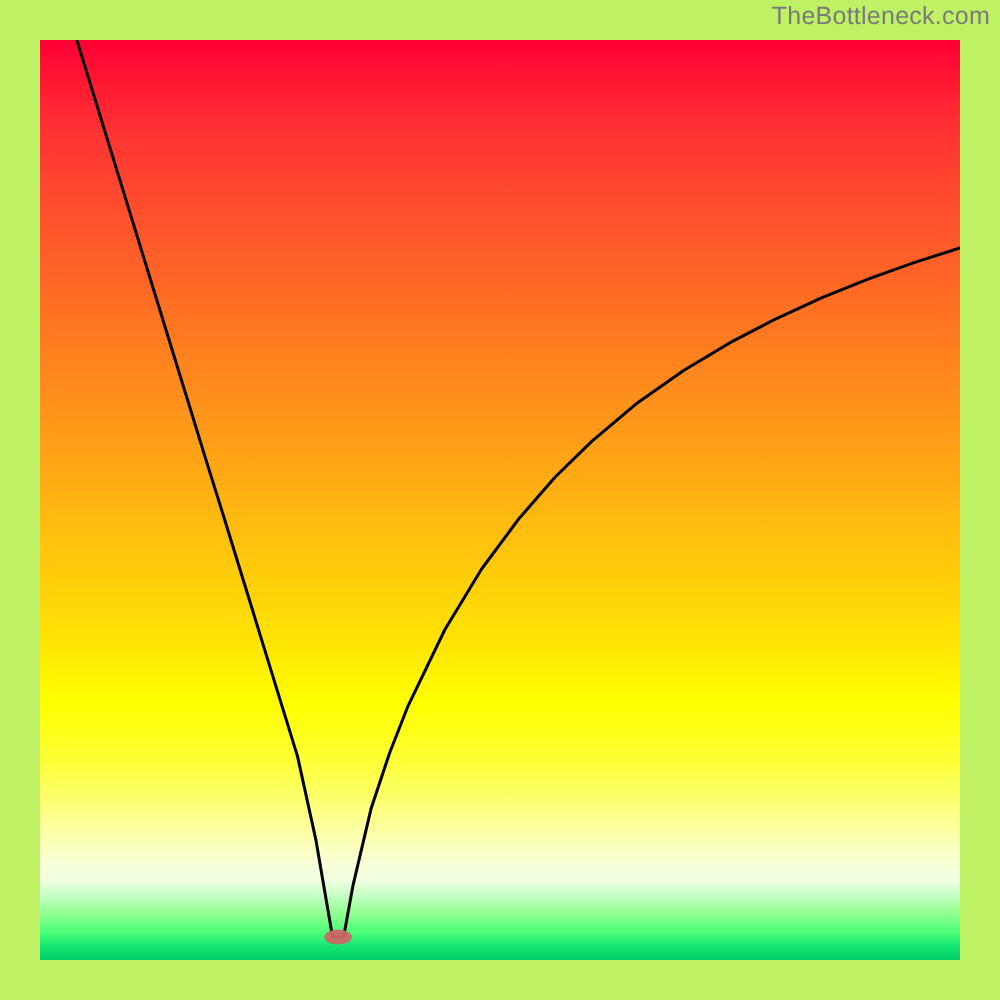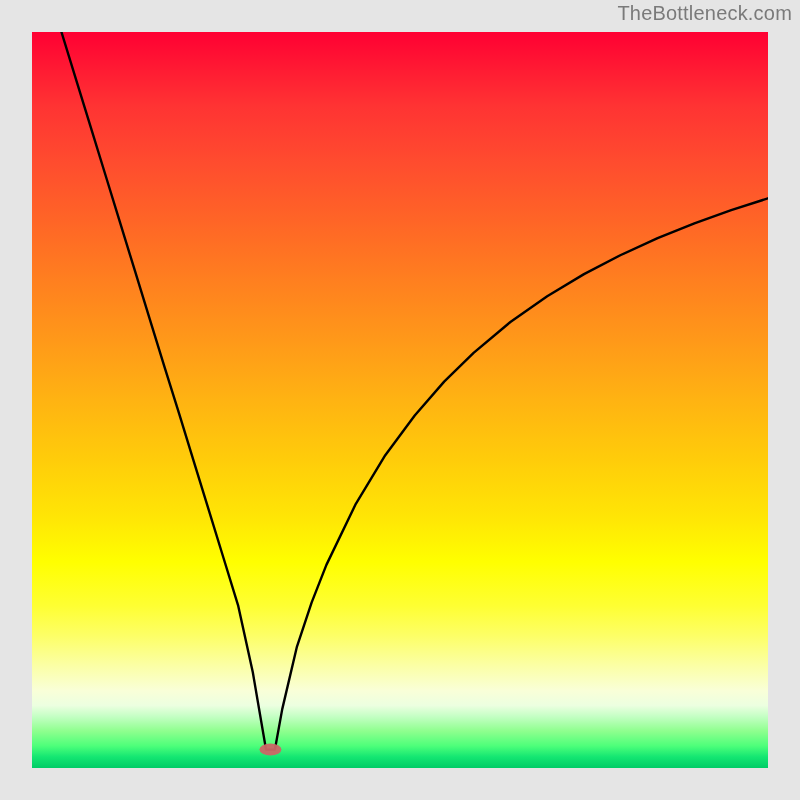--- a/index.html
+++ b/index.html
@@ -8,21 +8,21 @@
     width: 800px;
     height: 800px;
     overflow: hidden;
     background: #000;
     font-family: Arial, Helvetica, sans-serif;
   }
   .frame {
     position: relative;
     width: 800px;
     height: 800px;
-    background: #e5e5e5;
+    background: #bef264;
   }
   .plot-area {
     position: absolute;
     left: 32px;
     top: 32px;
     width: 736px;
     height: 736px;
     overflow: hidden;
   }
   .gradient {

